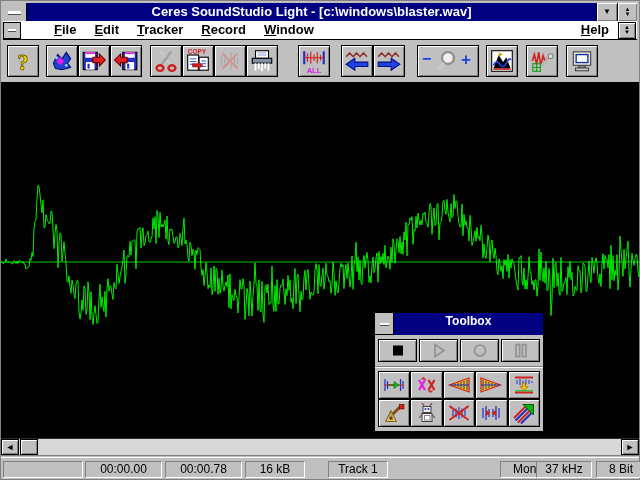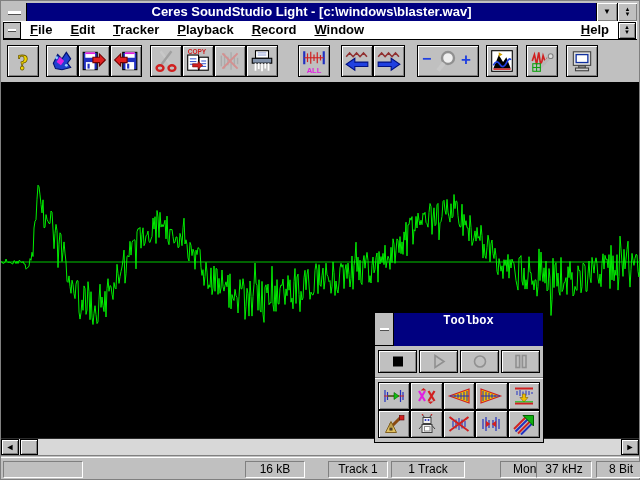--- a/index.html
+++ b/index.html
@@ -50,21 +50,21 @@
   .sthumb{position:absolute;top:0;left:19px;width:18px;height:16px;background:#c0c0c0;border:1px solid #000;
           box-shadow:inset 1px 1px 0 #fff,inset -1px -1px 0 #808080;}
 
   
   .statusbar{position:absolute;left:0;top:456px;right:0;bottom:0;background:#c0c0c0;border-top:1px solid #fff;}
   .sfield{position:absolute;top:3px;height:17px;background:#c0c0c0;font-size:12px;line-height:15px;text-align:center;color:#000;
           border-top:1px solid #808080;border-left:1px solid #808080;border-bottom:1px solid #fff;border-right:1px solid #fff;white-space:nowrap;overflow:hidden;}
 
   
   .toolbox{position:absolute;left:373px;top:311px;width:170px;background:#c0c0c0;border:1px solid #000;}
-  .tb-titlerow{display:flex;height:33px;font-family:Liberation Mono, monospace;}
+  .tb-titlerow{display:flex;height:22px;}
   .tb-sysbox{width:19px;background:#c0c0c0;border-right:1px solid #000;border-bottom:1px solid #000;display:flex;align-items:center;justify-content:center;}
   .tb-sysdash{width:9px;height:2px;background:#fff;box-shadow:0 1px 0 #505050;}
   .tb-title{flex:1;background:#000080;color:#fff;font-weight:bold;font-size:12px;line-height:17px;text-align:center;}
   .tb-transport{display:flex;gap:2px;padding:4px 3px;border-bottom:1px solid #808080;box-shadow:0 1px 0 #fff;}
   .pbtn{flex:1;height:23px;background:#c0c0c0;border:1px solid #000;box-shadow:inset 1px 1px 0 #fff,inset -1px -1px 0 #808080;
         display:flex;align-items:center;justify-content:center;padding:0;}
   .tb-grid{display:grid;grid-template-columns:repeat(5,1fr);gap:0;padding:4px 3px 4px;}
   .gbtn{height:28px;background:#c0c0c0;border:1px solid #000;box-shadow:inset 1px 1px 0 #fff,inset -1px -1px 0 #808080;
         display:flex;align-items:center;justify-content:center;padding:0;}
 </style>
@@ -86,25 +86,24 @@
           <span class="tiny">▲</span>
           <span class="tiny">▼</span>
         </div>
     </div>
   </div>
 
   <div class="menubar">
     <div class="mdibox">
         <span class="mdidash"></span>
       </div>
-    <div id="menu-items" style="display:flex;height:100%;">
+    <div id="menu-items" style="display:flex;height:100%;margin-left:24px;">
         <div class="menu-item"><u>F</u>ile</div>
         <div class="menu-item"><u>E</u>dit</div>
         <div class="menu-item"><u>T</u>racker</div>
-        <div class="menu-item"><u>P</u>layback</div>
         <div class="menu-item"><u>R</u>ecord</div>
         <div class="menu-item"><u>W</u>indow</div>
       </div>
     <div class="menu-item menu-help"><u id="help-u">H</u><span id="help-rest">elp</span></div>
     <div class="mdirestore">
         <span>▲</span>
         <span>▼</span>
       </div>
   </div>
 
@@ -273,23 +272,24 @@
   </div>
 
   <div class="hscroll">
     <div class="sbtn left"><span>◄</span></div>
     <div class="sthumb"></div>
     <div class="sbtn right"><span>►</span></div>
   </div>
 
   <div class="statusbar" id="statusbar">
       <div class="sfield" style="left: 2px; width: 80px;"></div>
+      <div class="sfield" style="left: 84px; width: 77px;">00:00.00</div>
+      <div class="sfield" style="left: 164px; width: 77px;">00:00.78</div>
       <div class="sfield" style="left: 244px; width: 60px;">16 kB</div>
       <div class="sfield" style="left: 327px; width: 60px;">Track 1</div>
-      <div class="sfield" style="left: 390px; width: 74px;">1 Track</div>
       <div class="sfield" style="left: 475px; width: 56px; margin-left: 24px;">Mono</div>
       <div class="sfield" style="left: 535px; width: 56px;">37 kHz</div>
       <div class="sfield" style="left: 595px; width: 50px;">8 Bit</div>
     </div>
 
   <div class="toolbox">
     <div class="tb-titlerow">
       <div class="tb-sysbox">
           <span class="tb-sysdash"></span>
         </div>

